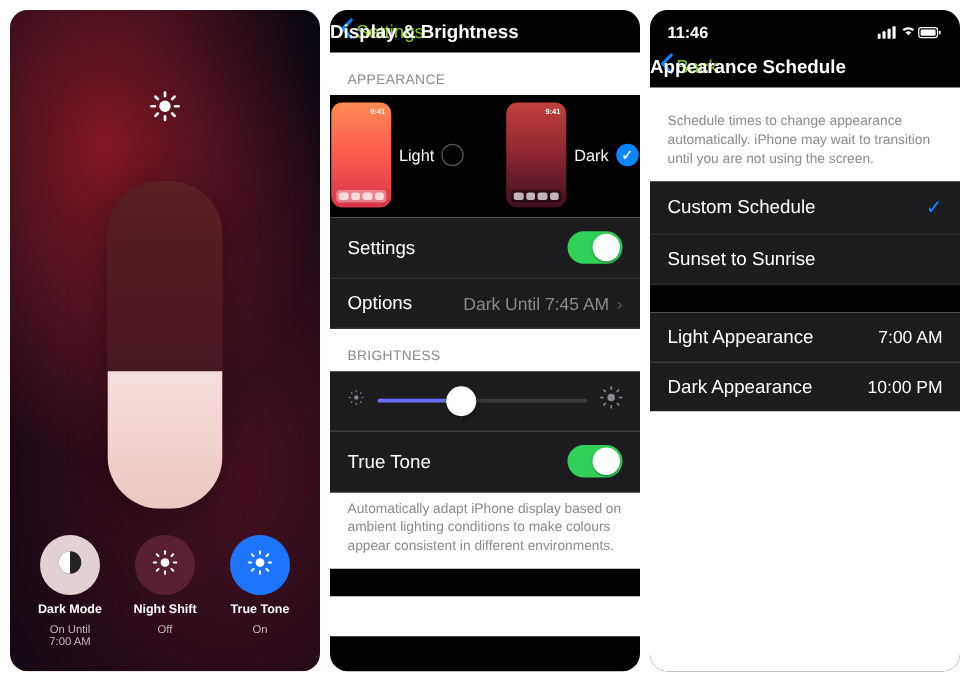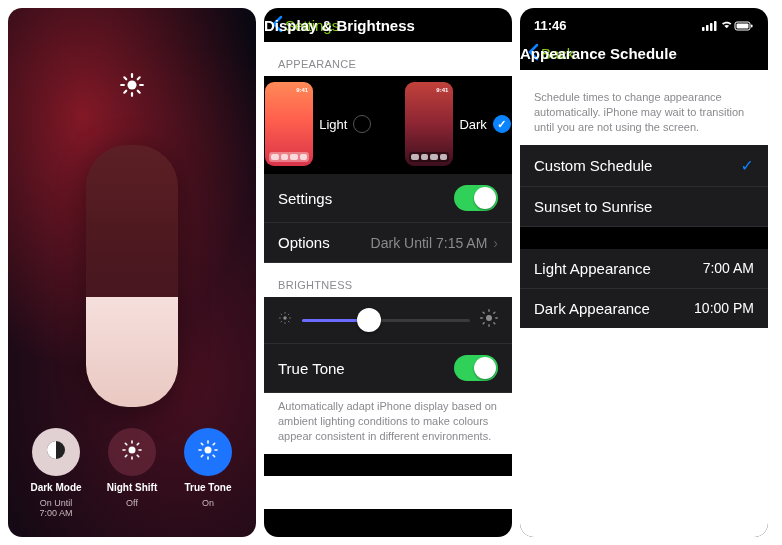--- a/index.html
+++ b/index.html
@@ -262,21 +262,21 @@
 
       <div class="cell">
         <span>Settings</span>
         <span class="toggle on">
             <span class="knob"></span>
           </span>
       </div>
       <div class="cell">
         <span>Options</span>
         <span class="right">
-          <span>Dark Until 7:15 AM</span>
+          <span>Dark Until 7:45 AM</span>
           <span class="chev">›</span>
         </span>
       </div>
 
       <div class="section-header">BRIGHTNESS</div>
 
       <div class="slider-cell">
         <span class="sun-sm">
           <svg width="14" height="14" viewBox="0 0 24 24" fill="#8a8a8f">
               <circle cx="12" cy="12" r="3"></circle>

